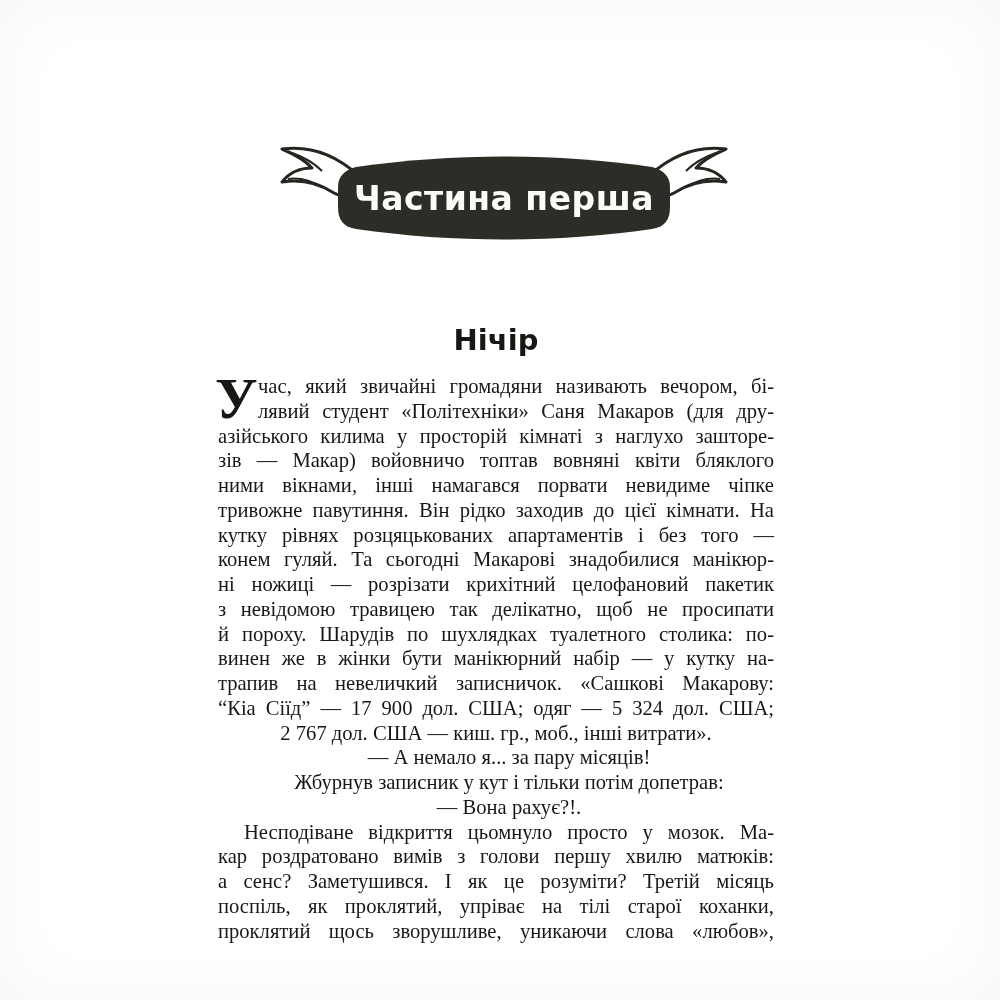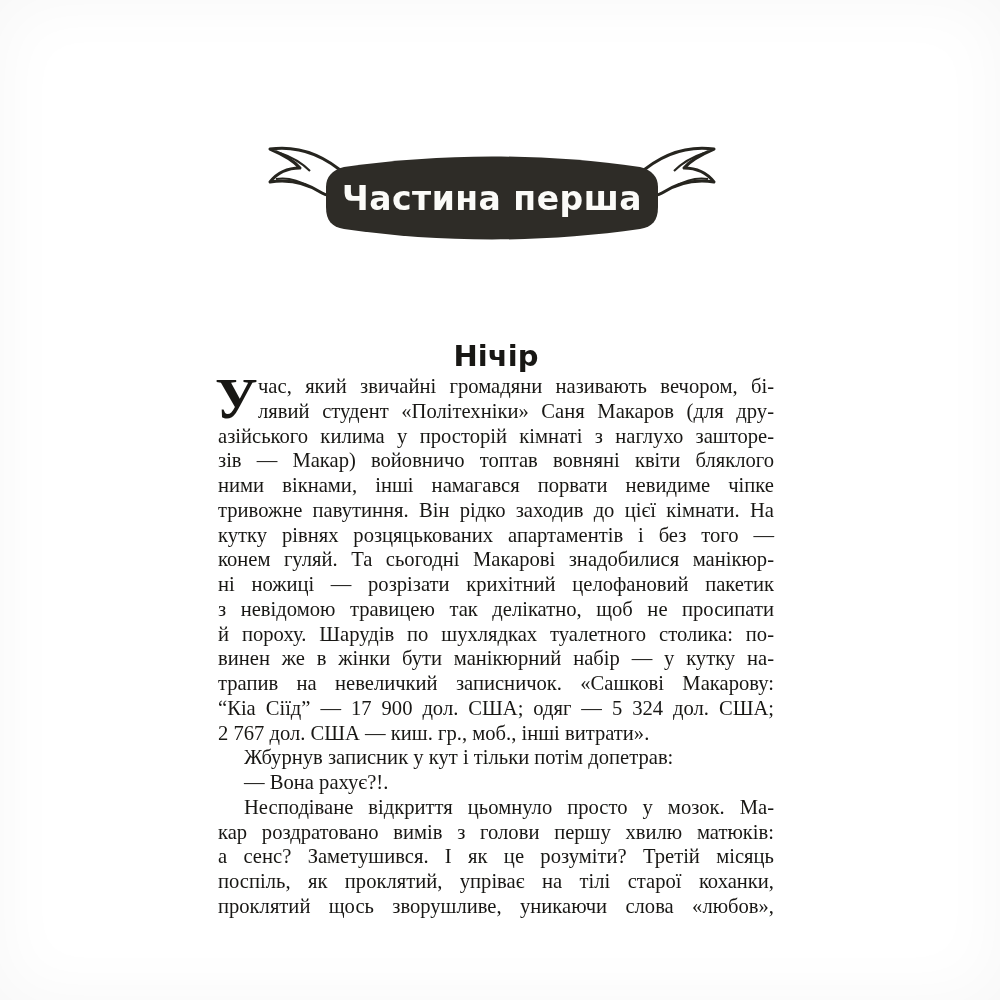--- a/index.html
+++ b/index.html
@@ -14,52 +14,52 @@
     width: 1000px;
     height: 1000px;
     background: var(--page-bg);
     box-shadow: inset 0 0 70px rgba(0,0,0,0.035);
     font-family: "Liberation Serif", "DejaVu Serif", serif;
     overflow: hidden;
   }
   .banner-wrap {
     position: absolute;
     top: 133px;
-    left: 262px;
+    left: 274px;
     width: 460px;
     height: 112px;
   }
   .banner-wrap svg { display: block; width: 100%; height: 100%; }
   .banner-label-text {
     font-family: "DejaVu Sans", "Liberation Sans", sans-serif;
     font-weight: bold;
     letter-spacing: 0.5px;
   }
   .chapter-title {
     position: absolute;
-    top: 338px;
+    top: 322px;
     left: 218px;
     width: 556px;
     text-align: center;
     font-family: "DejaVu Sans", "Liberation Sans", sans-serif;
     font-weight: bold;
     font-size: 29px;
     line-height: 36px;
     color: var(--ink);
   }
   .body-text {
     position: absolute;
     top: 374px;
     left: 218px;
     width: 556px;
     font-size: 20.6px;
     color: var(--ink);
   }
   .para { position: relative; }
-  .line { line-height: 24.75px; }
+  .line { line-height: 24.75px; text-align: center; }
   .line.j { text-align: justify; text-align-last: justify; }
   .line.dc-pad { padding-left: 40px; font-family: Liberation Serif, serif; }
   .line.ind { padding-left: 26px; }
   .dropcap {
     position: absolute;
     left: -3px;
     top: 1px;
     font-family: "Liberation Serif", "DejaVu Serif", serif;
     font-weight: bold;
     font-size: 58px;
@@ -100,20 +100,23 @@
         <div class="line j">конем гуляй. Та сьогодні Макарові знадобилися манікюр-</div>
         <div class="line j">ні ножиці — розрізати крихітний целофановий пакетик</div>
         <div class="line j">з невідомою травицею так делікатно, щоб не просипати</div>
         <div class="line j">й пороху. Шарудів по шухлядках туалетного столика: по-</div>
         <div class="line j">винен же в жінки бути манікюрний набір — у кутку на-</div>
         <div class="line j">трапив на невеличкий записничок. «Сашкові Макарову:</div>
         <div class="line j">“Кіа Сіїд” — 17 900 дол. США; одяг — 5 324 дол. США;</div>
         <div class="line">2 767 дол. США — киш. гр., моб., інші витрати».</div>
       </div>
       <div class="para">
+        <div class="line ind">— А немало я... за пару місяців!</div>
+      </div>
+      <div class="para">
         <div class="line ind">Жбурнув записник у кут і тільки потім допетрав:</div>
       </div>
       <div class="para">
         <div class="line ind">— Вона рахує?!.</div>
       </div>
       <div class="para">
         <div class="line j ind">Несподіване відкриття цьомнуло просто у мозок. Ма-</div>
         <div class="line j">кар роздратовано вимів з голови першу хвилю матюків:</div>
         <div class="line j">а сенс? Заметушився. І як це розуміти? Третій місяць</div>
         <div class="line j">поспіль, як проклятий, упріває на тілі старої коханки,</div>

